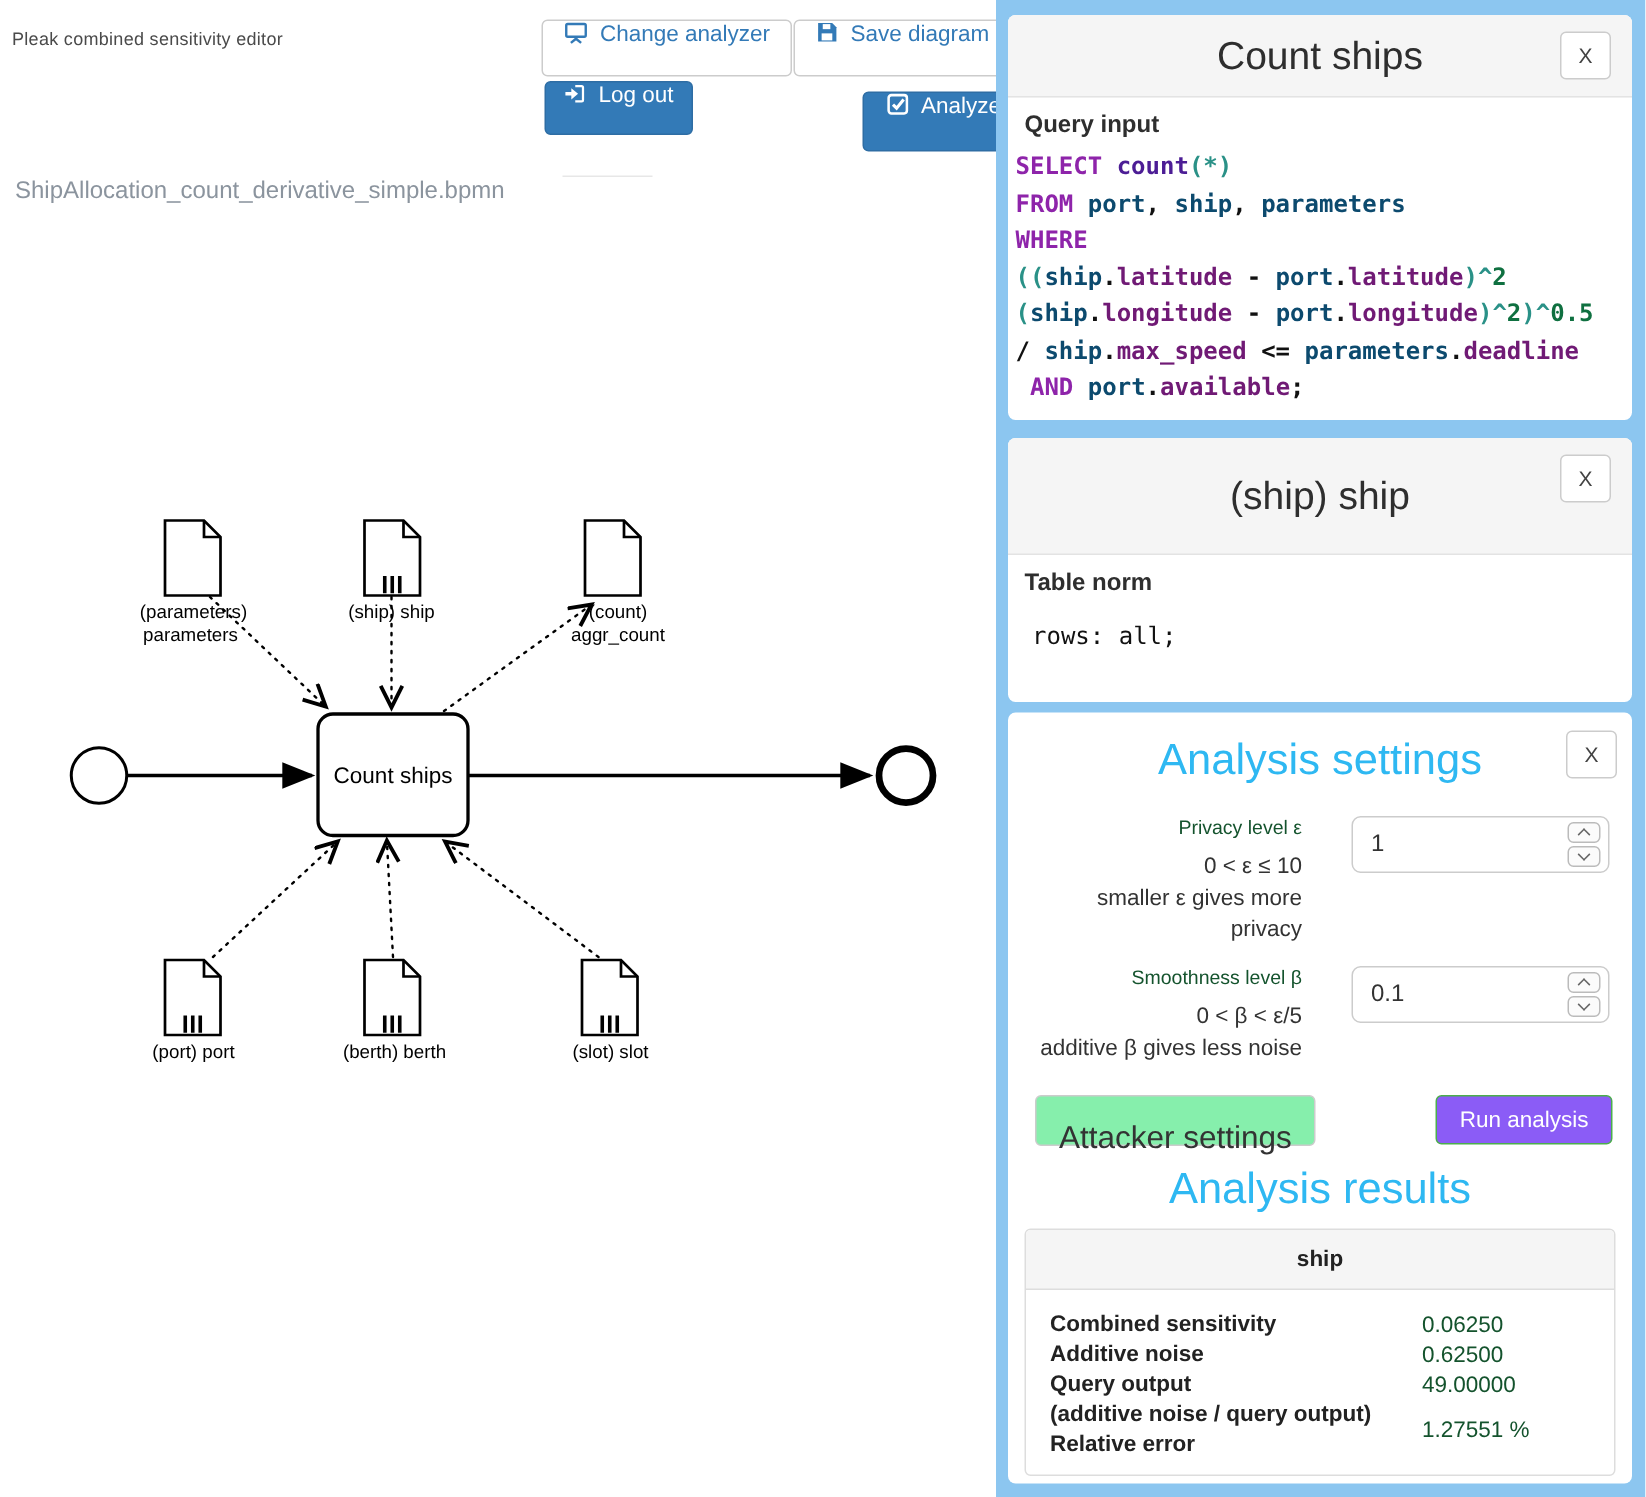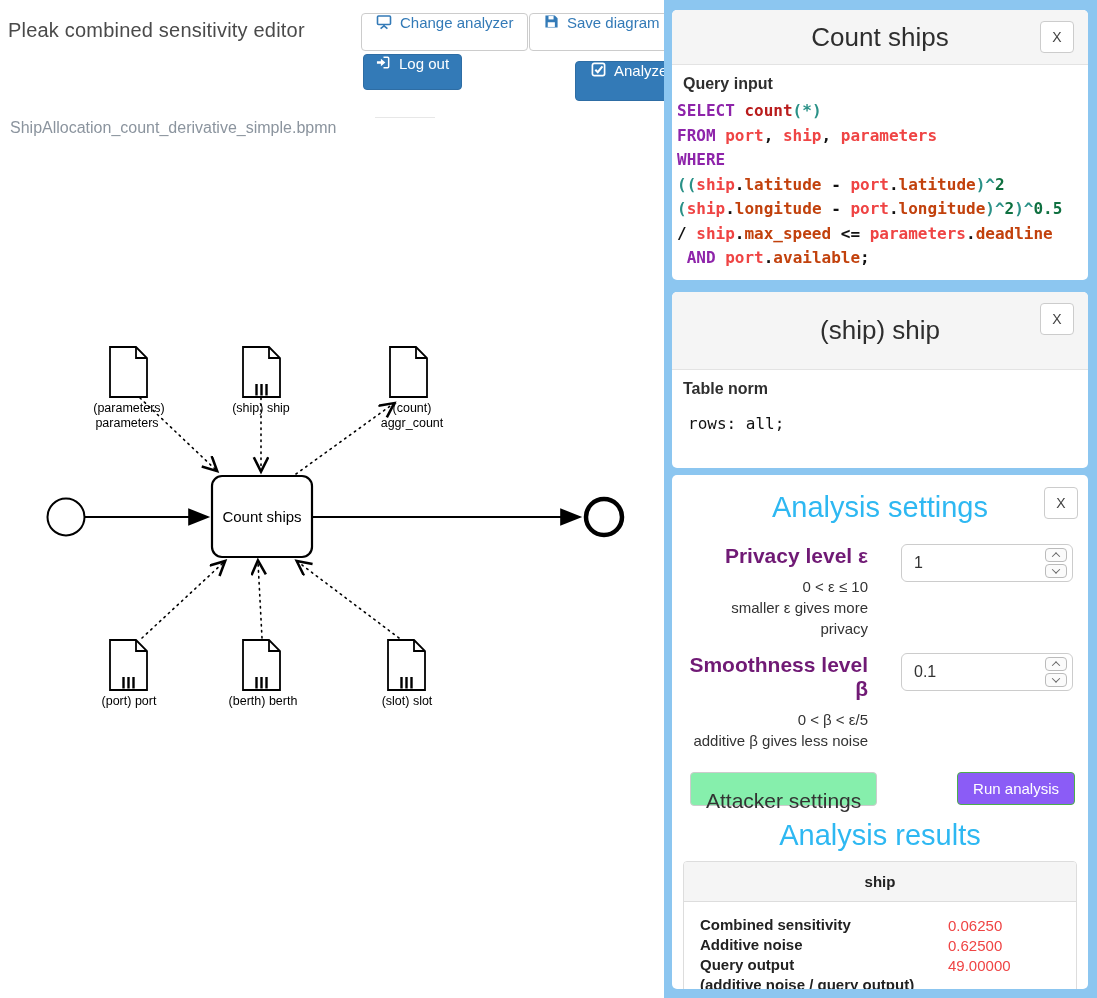--- a/index.html
+++ b/index.html
@@ -2,21 +2,21 @@
 <html><head>
 <meta charset="utf-8">
 <style>
   * { box-sizing: border-box; margin: 0; padding: 0; }
   html,body { width:1097px; height:998px; }
   body {
     position: relative; overflow: hidden; background: #fff;
     font-family: "Liberation Sans", sans-serif; color:#333;
   }
   
-  .app-title { position:absolute; left:8px; top:19px; font-size:20px; color:#4a4a4a; font-weight:400; letter-spacing:.2px; }
+  .app-title { position:absolute; left:8px; top:19px; font-size:12px; color:#4a4a4a; font-weight:400; letter-spacing:.2px; }
   .btn { display:inline-flex; gap:8px; border-radius:4px; font-size:15px; cursor:pointer;margin-left:16px; }
   .btn-white { background:#fff; border:1px solid #ccc; color:#337ab7; }
   .btn-blue  { background:#337ab7; border:1px solid #2e6da4; color:#fff; }
   #btn-change-analyzer { position:absolute; left:345px; top:13px; height:38px; padding:0 14px; }
   #btn-save-diagram    { position:absolute; left:513px; top:13px; height:38px; padding:0 14px; }
   #btn-logout          { position:absolute; left:347px; top:54px; height:36px; padding:0 12px; }
   #btn-analyze         { position:absolute; left:559px; top:61px; height:40px; padding:0 15px; }
   .icon { display:inline-block; line-height:0; }
   .filename { position:absolute; left:10px; top:119px; font-size:16px; color:#8b949e; }
   .hairline { position:absolute; left:375px; top:117px; width:60px; height:1px; background:#e7e7e7; }
@@ -38,38 +38,38 @@
   .panel-title { font-size:26px; color:#2e2e2e; font-weight:400; }
   .btn-close { position:absolute; right:14px; top:11px; width:34px; height:32px; background:#fff;
                border:1px solid #ccc; border-radius:4px; color:#444; font-size:14px;
                display:flex; align-items:center; justify-content:center; cursor:pointer; }
   #panel-analysis .btn-close { top:12px; right:10px; }
 
   .section-title { font-weight:bold; font-size:16px; color:#2e2e2e; padding:10px 0 6px 11px; }
   .code { font-family:"DejaVu Sans Mono", monospace; font-size:16px; line-height:24.5px;
           font-weight:600; white-space:pre; padding-left:5px; color:#111; }
   .tok-kw  { color:#8e24aa; }
-  .tok-fn  { color:#b91c1c; }
+  .tok-fn  { color:#4c1d95; }
   .tok-par { color:#2a9187; }
   .tok-num { color:#0f7040; }
-  .tok-col { color:#c2410c;text-align:center; }
-  .tok-tbl { color:#ef4444; font-weight:700; }
+  .tok-col { color:#701a75;text-align:center; }
+  .tok-tbl { color:#0c4a6e; font-weight:700; }
   .tok-pl  { color:#111; }
 
   .norm-code { font-family:"DejaVu Sans Mono", monospace; font-size:16px; line-height:24px;
                color:#111; padding:8px 0 0 16px; white-space:pre; }
 
   
   .h-blue { text-align:center; color:#2eb8f2; font-size:29px; font-weight:400; }
   #settings-heading { margin-top:16px; }
   .form-area { margin-top:20px; }
   .form-row { display:grid; grid-template-columns:180px 172px; column-gap:33px;
               padding-left:16px; margin-bottom:14px; }
   .label-col { text-align:right; }
-  .flabel { font-weight:bold; font-size:21px; color:#701a75; }
+  .flabel { font-weight:normal; font-size:13px; color:#14532d; }
   .fhint  { font-size:15px; color:#333; line-height:21px; margin-top:8px; }
   .num-input { position:relative; height:38px; border:1px solid #ccc; border-radius:6px; background:#fff; }
   .num-input input { border:none; outline:none; background:transparent; width:130px; height:100%;
                      padding-left:12px; font-size:16px; color:#333; font-family:"Liberation Sans", sans-serif; }
   .spin { position:absolute; right:5px; top:3px; display:flex; flex-direction:column; gap:2px; }
   .spin-btn { width:22px; height:14px; border:1px solid #bbb; border-radius:4px; background:#fbfbfb;
               display:flex; align-items:center; justify-content:center; cursor:pointer; }
   .chev { width:6px; height:6px; border-left:1.6px solid #666; border-top:1.6px solid #666; }
   .chev-up   { transform:rotate(45deg) translate(1px,1px); }
   .chev-down { transform:rotate(225deg) translate(1px,1px); }
@@ -79,21 +79,21 @@
                font-size:21px; height:33px; padding:16px 15px; }
   .btn-green { background:#8b5cf6; border:1px solid #4cae4c; border-radius:4px; color:#fff;
                font-size:15px; height:33px; padding:0 15px; }
   #results-heading { margin-top:13px; }
   .results-table { margin:9px 11px 0; border:1px solid #ddd; border-radius:4px; overflow:hidden; }
   .rt-header { background:#f5f5f5; border-bottom:1px solid #ddd; text-align:center;
                font-weight:bold; font-size:15px; color:#222; padding:11px 0; }
   .rt-body { padding:13px 16px 10px; }
   .rt-row { display:flex; align-items:center; }
   .rt-label { flex:1; font-weight:bold; font-size:15px; line-height:20px; color:#222; }
-  .rt-value { width:112px; font-size:15px; color:#ef4444; }
+  .rt-value { width:112px; font-size:15px; color:#14532d; }
 </style>
 </head>
 <body>
 
 <div class="app-title">Pleak combined sensitivity editor</div>
 
 <button class="btn btn-white" id="btn-change-analyzer">
   <span class="icon">
     <svg width="16" height="16" viewBox="0 0 16 16">
         <g fill="none" stroke="currentColor" stroke-width="1.6">

